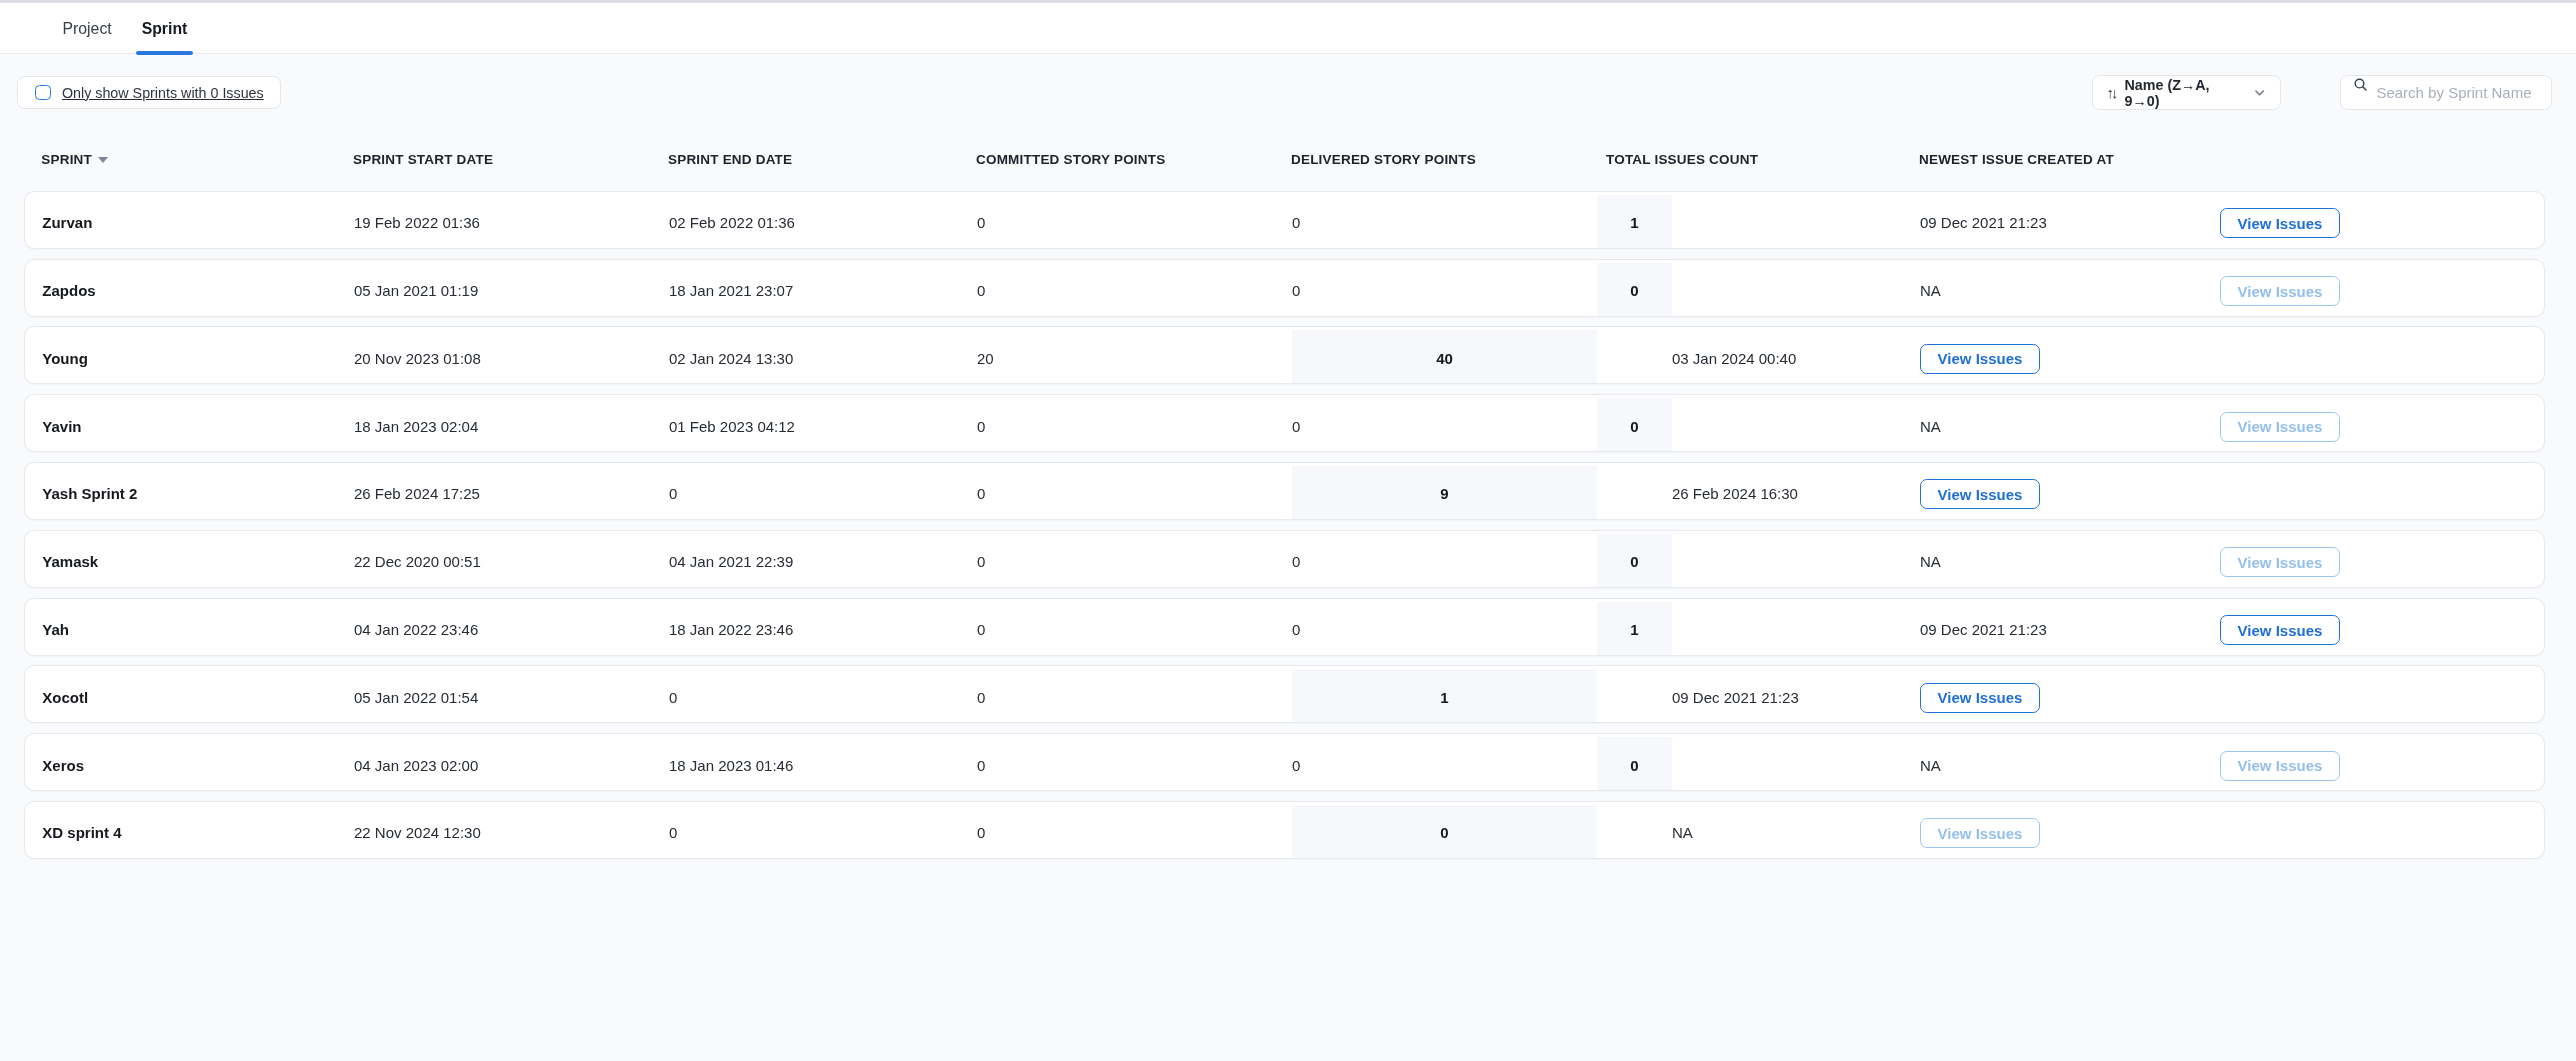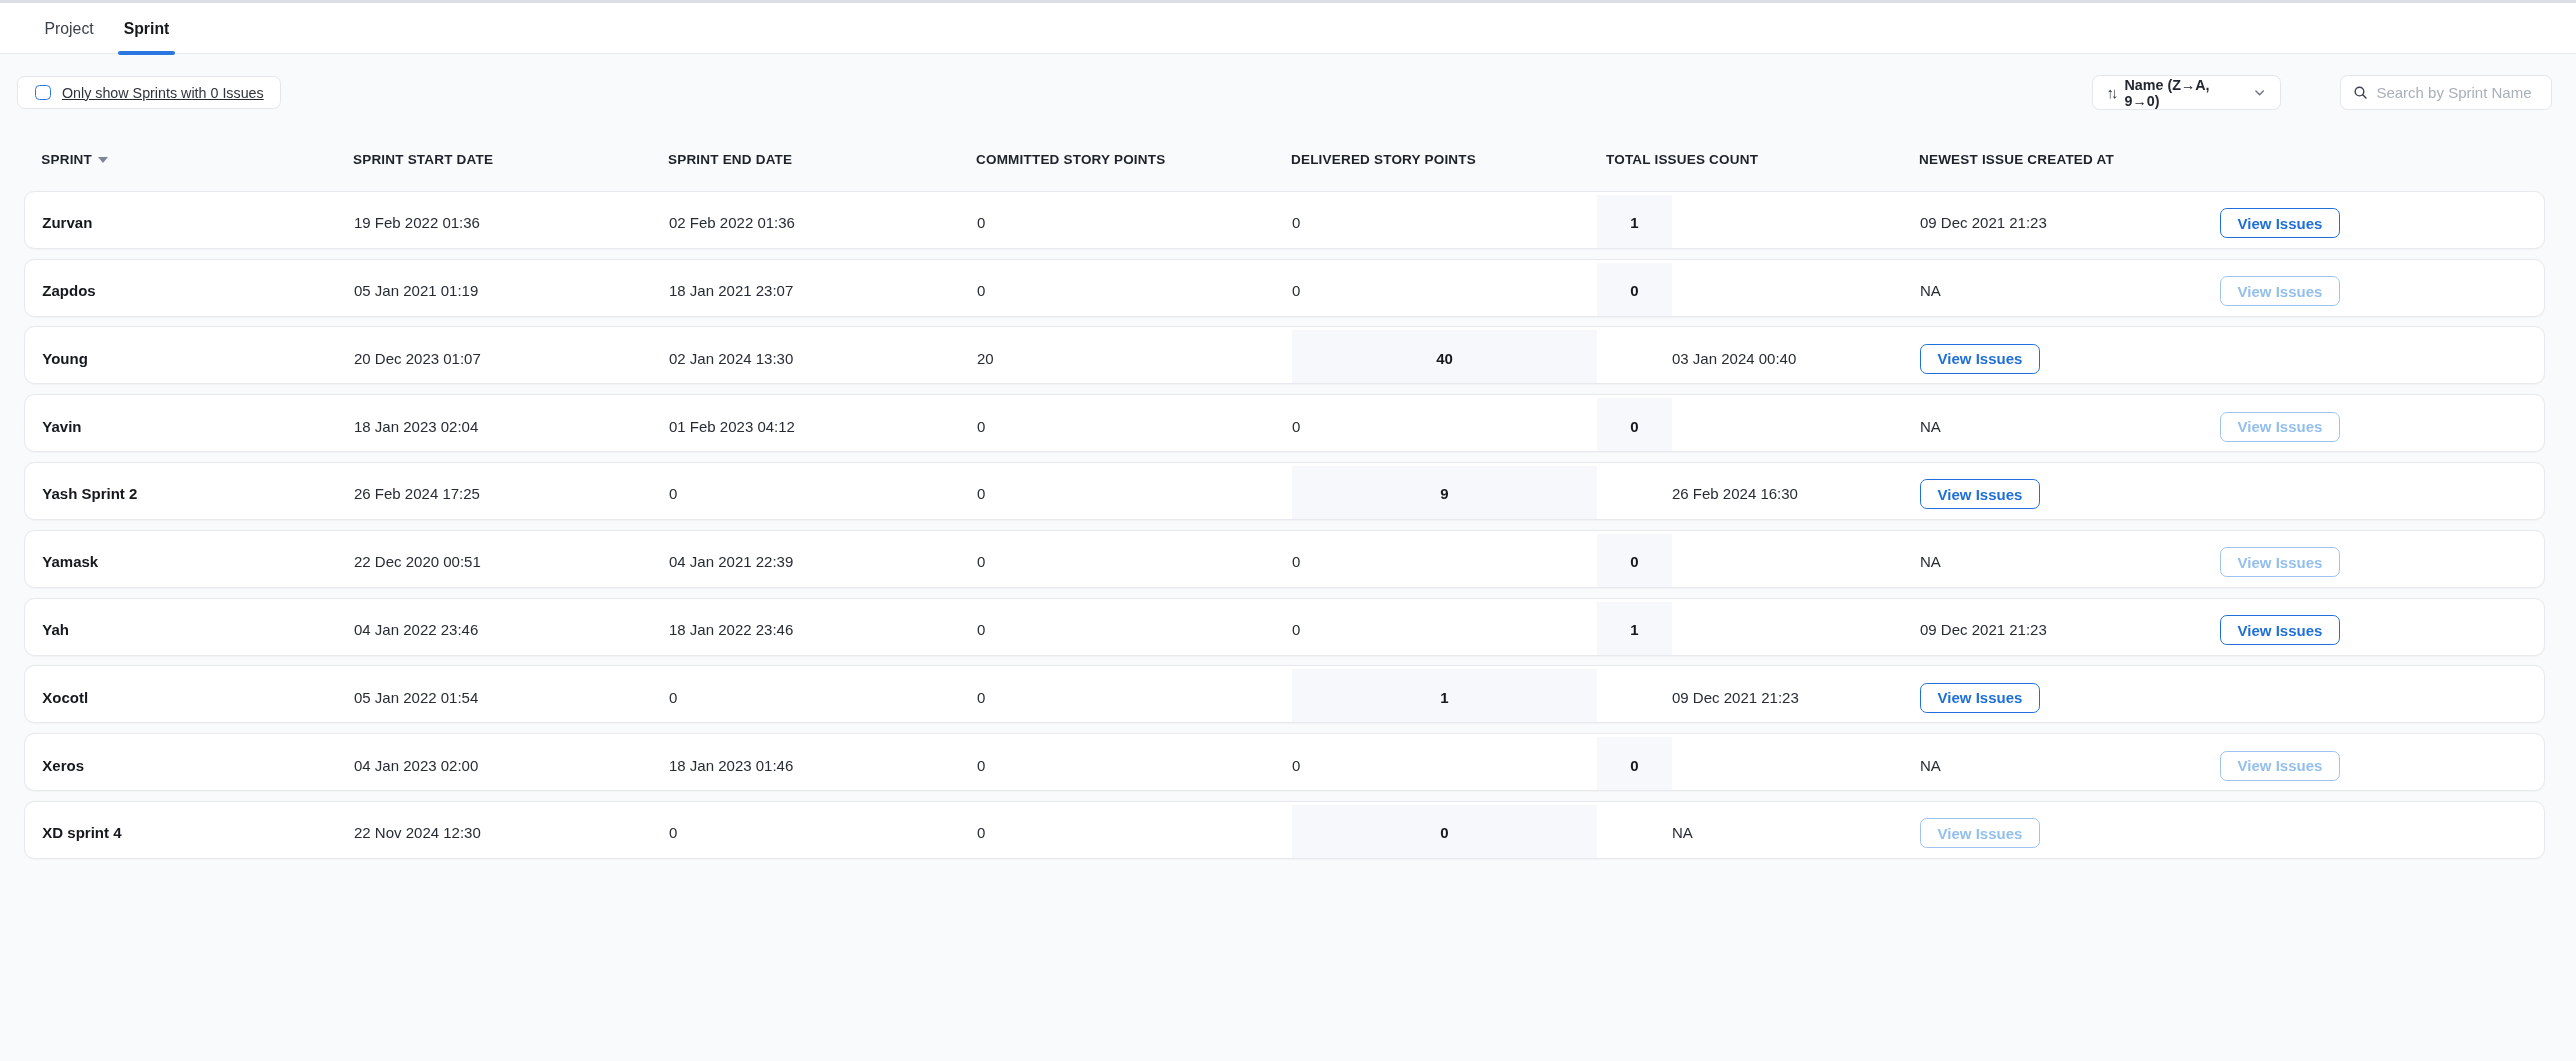--- a/index.html
+++ b/index.html
@@ -6,21 +6,21 @@
   html,body { width:2576px; height:1061px; overflow:hidden; }
   body {
     font-family:"Liberation Sans","DejaVu Sans",sans-serif;
     background:#f9fafb; color:#262b33;
     -webkit-font-smoothing:antialiased;
   }
   .top-line { height:3px; background:#dcdde6; }
   
   .tabbar {
     background:#ffffff; height:51px; border-bottom:1.5px solid #e9eaef;
-    display:flex; align-items:flex-end; padding-left:43px; gap:27px;
+    display:flex; align-items:flex-end; padding-left:61px; gap:27px;
   }
   .tab {
     font-size:15.8px; padding:13.5px 1.5px 15px; position:relative; cursor:pointer;
     color:#3a4049; font-weight:400;
   }
   .tab.active { color:#15181d; font-weight:700; }
   .tab.active::after {
     content:""; position:absolute; left:-4.5px; right:-4.5px; bottom:-1.5px;
     height:3.8px; border-radius:2.3px; background:#2b77e0;
   }
@@ -42,21 +42,21 @@
   .filter-label { font-size:14.3px; color:#2f343c; }
   .toolbar-right { display:flex; align-items:center; gap:59px; }
   .sort-btn {
     display:flex; align-items:center; gap:7.5px; background:#ffffff;
     border:1.5px solid #e3e6eb; border-radius:7.5px; height:35px; padding:0 13.5px;
     font-size:14.3px; font-weight:600; color:#23272f; cursor:pointer; width:189px;
   }
   .sort-arrows { font-size:15px; font-weight:400; color:#343a43; letter-spacing:-3px; margin-right:1.5px;}
   .sort-chevron { margin-left:auto; color:#6d7480; }
   .search-box {
-    display:flex; align-items:center; gap:9px; background:#ffffff;
+    display:flex; gap:9px; background:#ffffff;
     border:1.5px solid #e3e6eb; border-radius:7.5px; height:35px; padding:0 12px;
     width:212px;
   }
   .search-box input {
     border:none; outline:none; font-size:15px; color:#262b33; width:100%;
     font-family:inherit; background:transparent;
   }
   .search-box input::placeholder { color:#a9afba; }
   
   .thead {
@@ -169,21 +169,21 @@
     </div>
     <div class="cell spacer"></div>
     <div class="cell newest">NA</div>
     <div class="cell btn-cell">
       <button class="view-btn disabled">View Issues</button>
     </div>
   </div>
 
   <div class="row-card">
     <div class="cell name">Young</div>
-    <div class="cell start">20 Dec 2023 01:07</div>
+    <div class="cell start">20 Nov 2023 01:08</div>
     <div class="cell end">02 Jan 2024 13:30</div>
     <div class="cell delivered">20</div>
     <div class="cell count-cell">
       <div class="count-stripe">40</div>
     </div>
     <div class="cell spacer"></div>
     <div class="cell newest">03 Jan 2024 00:40</div>
     <div class="cell btn-cell">
       <button class="view-btn">View Issues</button>
     </div>

